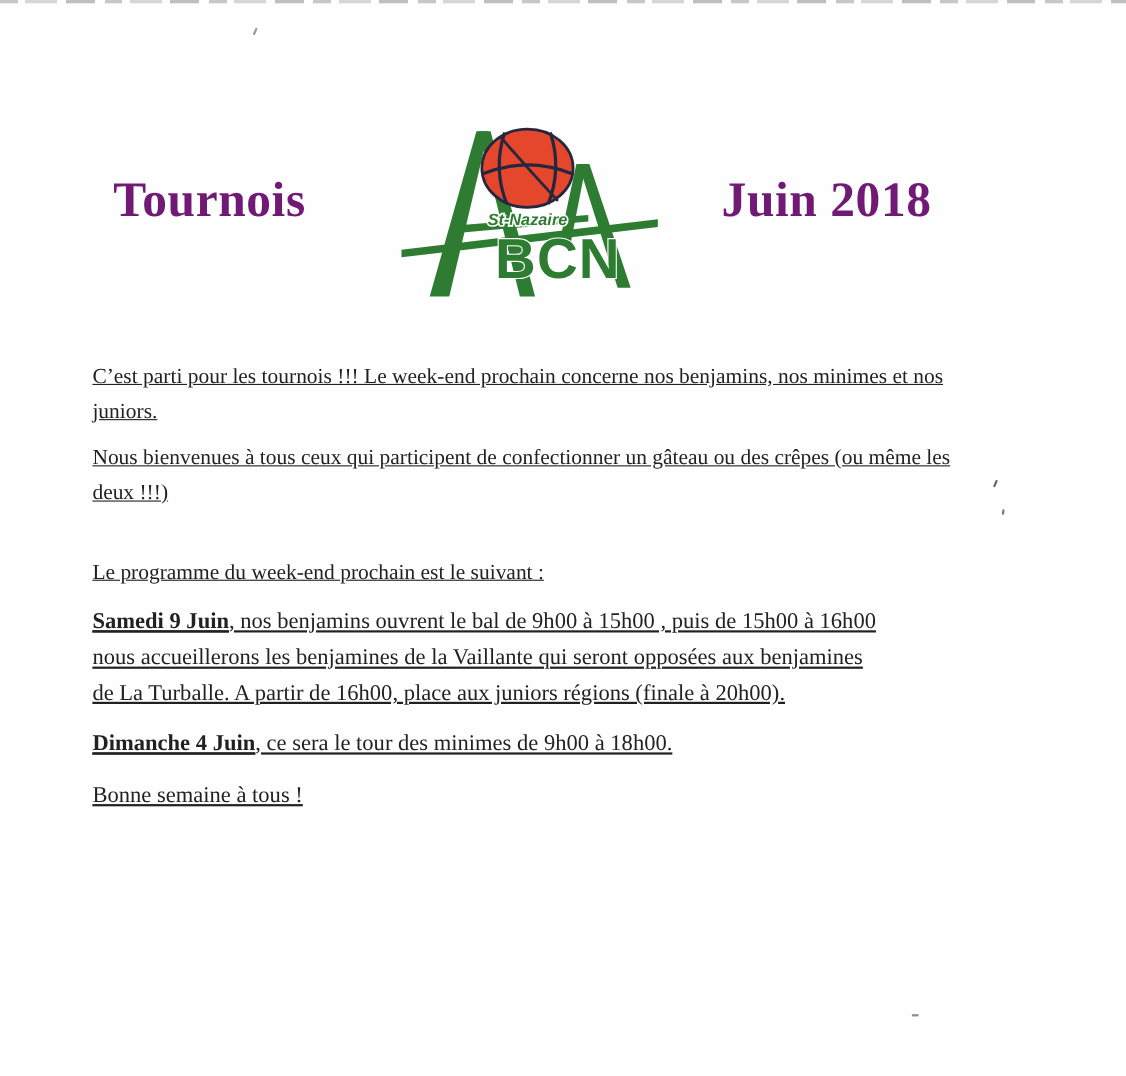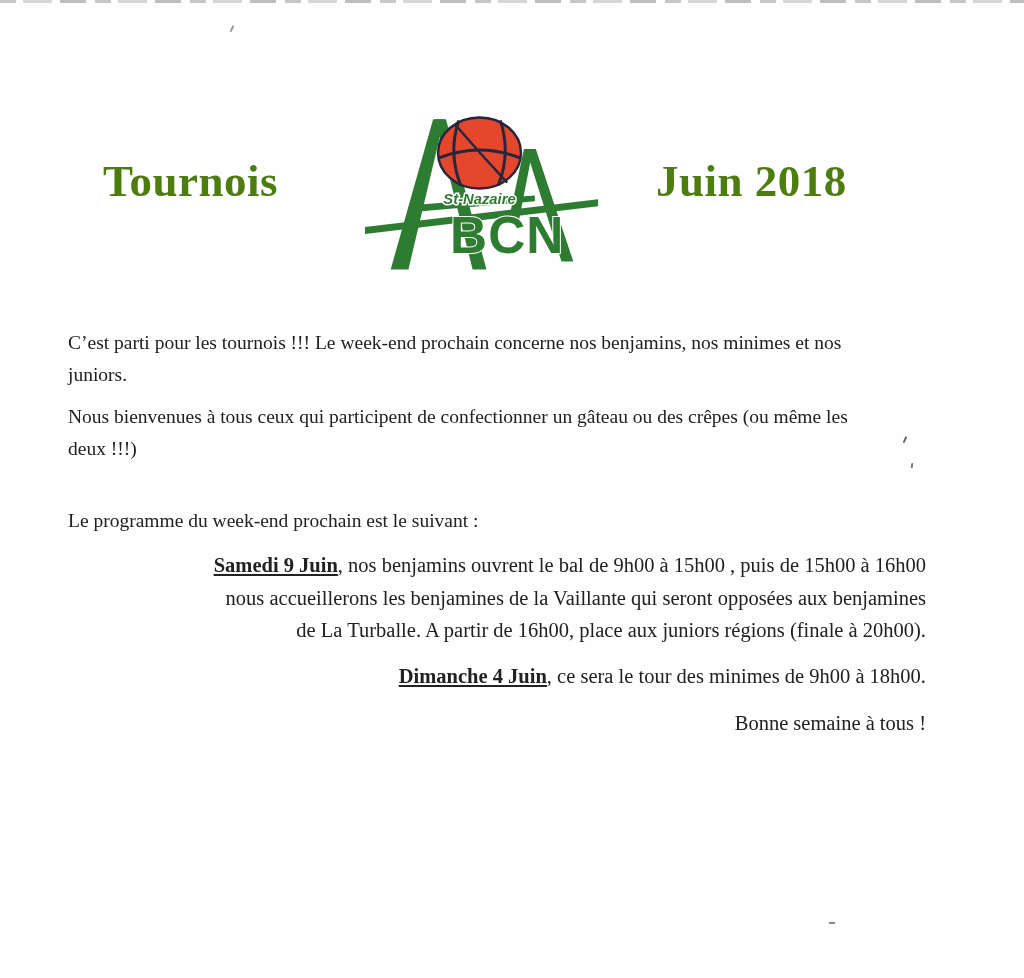--- a/index.html
+++ b/index.html
@@ -17,32 +17,32 @@
       #b5b5b5 23px 52px, transparent 52px 60px,
       #8a8a8a 60px 86px, transparent 86px 95px);
   }
   .speck{position:absolute;background:#777;}
   .speck.slash{width:1.5px;height:7px;transform:rotate(24deg);border-radius:1px;}
   .speck.tick{width:1.5px;height:5px;transform:rotate(8deg);border-radius:1px;}
   .speck.dash{width:6px;height:1.5px;background:#8a8a8a;}
 
   .title{
     position:absolute;top:155px;
-    font-size:45px;font-weight:bold;color:#4d7c0f;letter-spacing:.5px;
+    font-size:45px;font-weight:bold;color:#701a75;letter-spacing:.5px;
     white-space:nowrap;
   }
   #title-left{left:103px;}
   #title-right{left:656px;}
 
   .logo{position:absolute;left:363px;top:101px;width:237px;height:174px;}
 
-  .doc-body{position:absolute;left:68px;top:327px;width:858px;}
+  .doc-body{position:absolute;left:84px;top:327px;width:858px;text-decoration:underline;}
   .doc-body p{white-space:pre-line;}
   .p-sm{font-size:19.5px;line-height:32px;margin:0 0 10px 0;}
-  .p-lg{font-size:20.5px;line-height:32.5px;margin:0 0 13px 0;text-align:right;}
+  .p-lg{font-size:20.5px;line-height:32.5px;margin:0 0 13px 0;}
   #para-intro-programme{margin-top:40px;margin-bottom:12px;}
   #para-dimanche{margin-bottom:15px;}
   #para-semaine{margin-bottom:28px;}
   .day-lead{font-weight:bold;text-decoration:underline;}
 </style>
 </head>
 <body>
 
 <div class="scan-strip"></div>
 <div class="speck slash" style="left:231px;top:25px;background:#9a9a9a;"></div>

